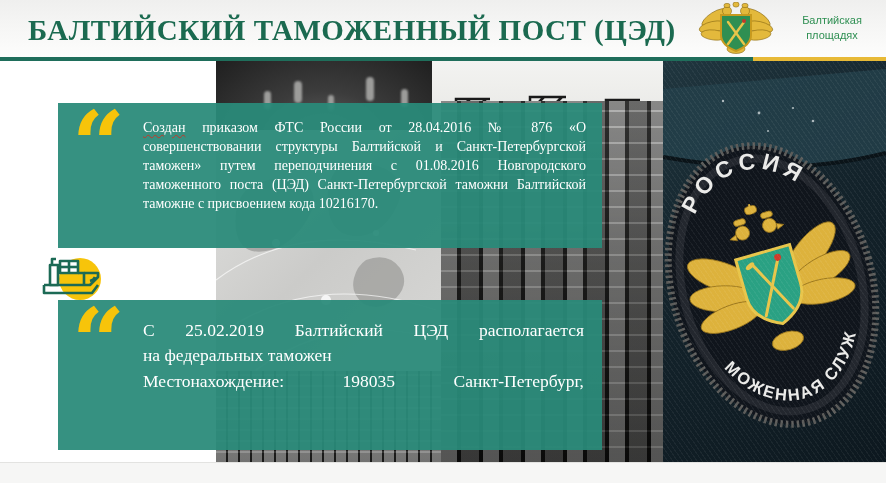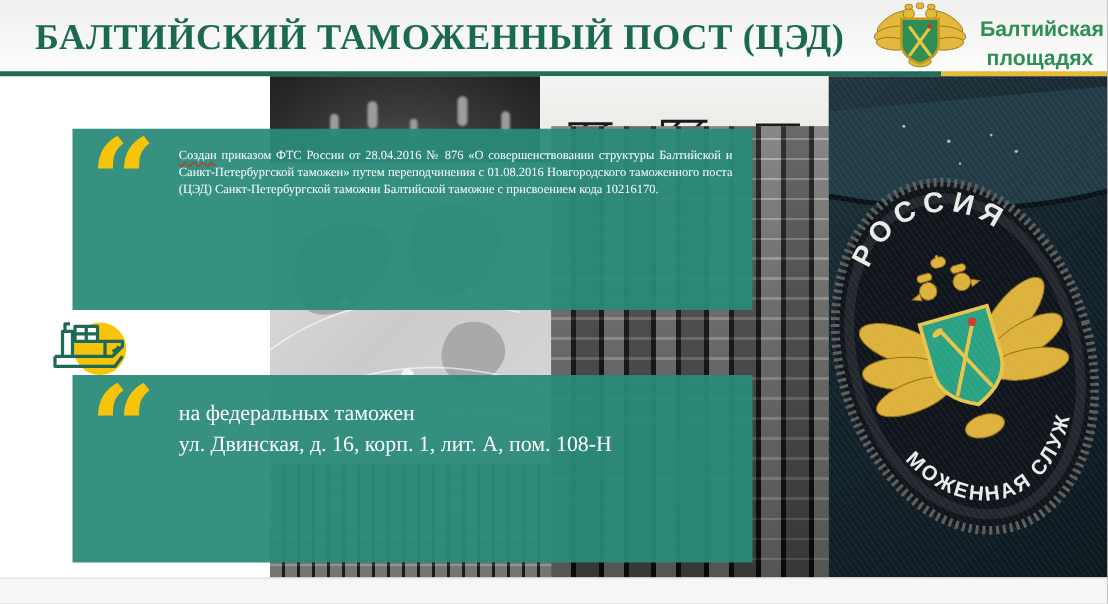--- a/index.html
+++ b/index.html
@@ -6,21 +6,21 @@
   .slide{position:relative;width:886px;height:483px;background:#fff;overflow:hidden;
          font-family:"Liberation Serif",serif;margin:0 auto;}
 
   
   .header{position:absolute;left:0;top:0;width:886px;height:57px;
           background:linear-gradient(180deg,#efefee 0%,#f7f7f6 55%,#fdfdfc 100%);}
   .title{position:absolute;left:28px;top:0;height:72px;line-height:60px;
          font-size:29px;font-weight:700;letter-spacing:.5px;color:#1b6a50;white-space:nowrap;text-align:right;}
   .emblem{position:absolute;left:698px;top:2px;}
   .logo-text{position:absolute;left:784px;top:13px;width:96px;text-align:center;
-             font-family:"Liberation Sans",sans-serif;font-weight:700;font-size:17px;
+             font-family:"Liberation Sans",sans-serif;font-weight:400;font-size:11px;
              line-height:1.35;color:#2e8f52;}
 
   
   .bar{position:absolute;top:57px;height:4px;}
   .bar-teal{left:0;width:753px;background:#1f6e5b;}
   .bar-gold{left:753px;width:133px;background:#e8ba37;}
 
   
   .strip{position:absolute;left:216px;top:61px;width:447px;height:401px;background:#cfcfcd;}
   .panel{position:absolute;}
@@ -48,21 +48,21 @@
       background:linear-gradient(145deg,#20363f 0%,#14242c 40%,#0d181f 100%);}
   .patch-photo .twill{position:absolute;inset:0;
       background:repeating-linear-gradient(55deg,rgba(255,255,255,.05) 0 1px,transparent 1px 4px);}
 
   
   .qbox{position:absolute;left:58px;width:544px;background:rgba(41,138,121,.94);color:#fff;}
   .qbox1{top:103px;height:145px;}
   .qbox2{top:300px;height:150px;}
   .qmark{position:absolute;left:14px;top:-4px;font-family:"DejaVu Serif",serif;
          font-weight:700;font-size:92px;line-height:1;color:#f7c40a;}
-  .qtext1{margin:15px 16px 0 85px;font-size:10px;line-height:1.36;text-align:justify;}
+  .qtext1{margin:15px 16px 0 85px;font-size:14px;line-height:1.36;text-align:justify;}
   .lead-misspell{text-decoration:underline;text-decoration-style:wavy;
                  text-decoration-color:#c0392b;text-decoration-thickness:1px;text-underline-offset:2px;}
   .qtext2{margin:18px 18px 0 85px;font-size:17.5px;line-height:1.45;}
   .spread{text-align:justify;text-align-last:justify;}
 
   
   .ship{position:absolute;left:40px;top:251px;}
 
   
   .footer{position:absolute;left:0;top:462px;width:886px;height:21px;
@@ -216,19 +216,20 @@
       <line x1="29" y1="10" x2="29" y2="22"></line>
       <line x1="20" y1="16" x2="38" y2="16"></line>
       <path d="M38,22 L44,22 L44,34"></path>
       <path d="M50,30 q4,-1 5,-4"></path>
     </g>
   </svg>
 
   <section class="qbox qbox2">
     <span class="qmark">“</span>
     <div class="qtext2">
+      <div class="spread">С 25.02.2019 Балтийский ЦЭД располагается</div>
       <div>на федеральных таможен</div>
-      <div>ул. Двинская, д. 16, корп. 1, лит. А, пом. 108-Н</div>
+      <div class="spread">Местонахождение: 198035 Санкт-Петербург,</div>
     </div>
   </section>
 
   <div class="footer"></div>
 </div>
 
 </body></html>

